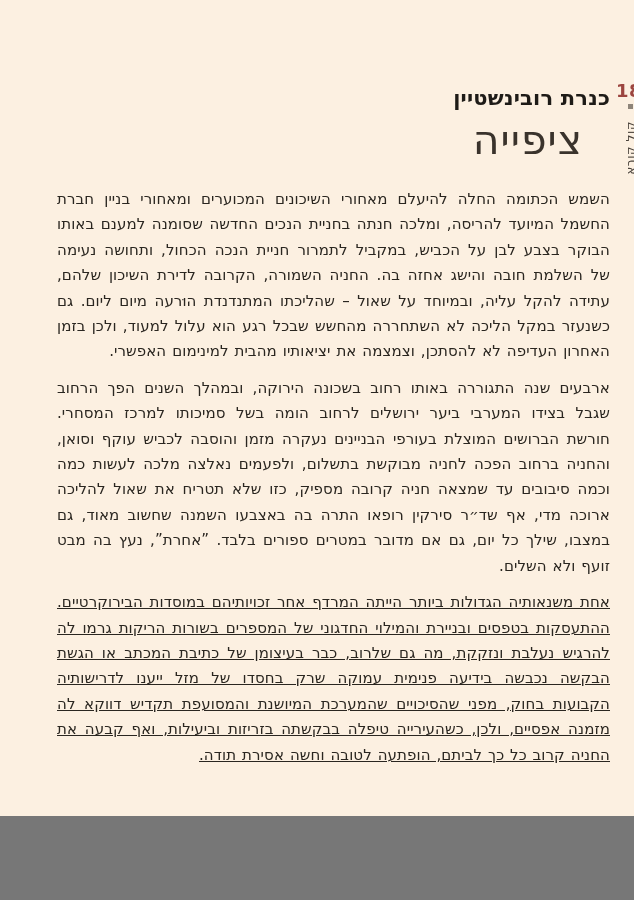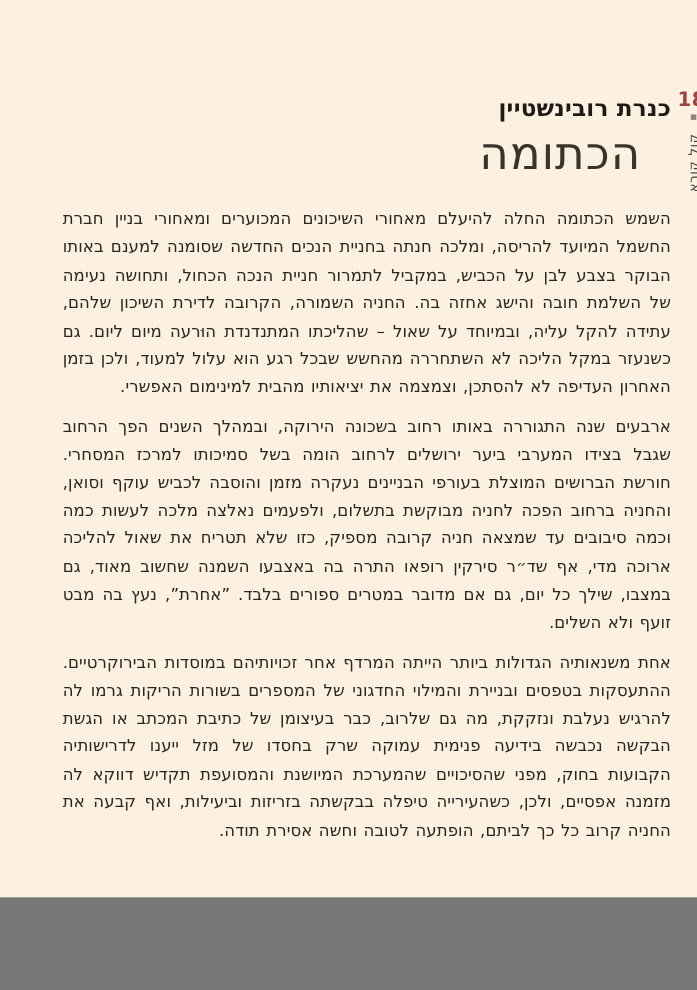--- a/index.html
+++ b/index.html
@@ -61,38 +61,38 @@
     text-align:justify;
     color:#2a2620;
   }
   .body-text p {
     margin:0 0 11px 0;
     font-size:15px;
     line-height:25.4px;
     letter-spacing:0.1px;
     word-spacing:1px;
   }
-  .body-text p:last-child { margin-bottom:0; }
+  .body-text p:last-child { margin-bottom:0;text-decoration:underline; }
 </style>
 </head>
 <body>
 
 <div class="page">
 
   <div class="author">כנרת רובינשטיין</div>
 
   <div class="page-number">18</div>
 
   <div class="square-bullet"></div>
 
   <div class="series-label">
     <span>קול קורא</span>
   </div>
 
-  <div class="chapter-title">הכתומה</div>
+  <div class="chapter-title">ציפייה</div>
 
   <div class="body-text">
     <p>השמש הכתומה החלה להיעלם מאחורי השיכונים המכוערים ומאחורי בניין חברת החשמל המיועד להריסה, ומלכה חנתה בחניית הנכים החדשה שסומנה למענם באותו הבוקר בצבע לבן על הכביש, במקביל לתמרור חניית הנכה הכחול, ותחושה נעימה של השלמת חובה והישג אחזה בה. החניה השמורה, הקרובה לדירת השיכון שלהם, עתידה להקל עליה, ובמיוחד על שאול – שהליכתו המתנדנדת הוּרעה מיום ליום. גם כשנעזר במקל הליכה לא השתחררה מהחשש שבכל רגע הוא עלול למעוד, ולכן בזמן האחרון העדיפה לא להסתכן, וצמצמה את יציאותיו מהבית למינימום האפשרי.</p>
     <p>ארבעים שנה התגוררה באותו רחוב בשכונה הירוקה, ובמהלך השנים הפך הרחוב שגבל בצידו המערבי ביער ירושלים לרחוב הומה בשל סמיכותו למרכז המסחרי. חורשת הברושים המוצלת בעורפי הבניינים נעקרה מזמן והוסבה לכביש עוקף וסואן, והחניה ברחוב הפכה לחניה מבוקשת בתשלום, ולפעמים נאלצה מלכה לעשות כמה וכמה סיבובים עד שמצאה חניה קרובה מספיק, כזו שלא תטריח את שאול להליכה ארוכה מדי, אף שד״ר סירקין רופאו התרה בה באצבעו השמנה שחשוב מאוד, גם במצבו, שילך כל יום, גם אם מדובר במטרים ספורים בלבד. ”אחרת”, נעץ בה מבט זועף ולא השלים.</p>
     <p>אחת משנאותיה הגדולות ביותר הייתה המרדף אחר זכויותיהם במוסדות הבירוקרטיים. ההתעסקות בטפסים ובניירת והמילוי החדגוני של המספרים בשורות הריקות גרמו לה להרגיש נעלבת ונזקקת, מה גם שלרוב, כבר בעיצומן של כתיבת המכתב או הגשת הבקשה נכבשה בידיעה פנימית עמוקה שרק בחסדו של מזל ייענו לדרישותיה הקבועות בחוק, מפני שהסיכויים שהמערכת המיושנת והמסועפת תקדיש דווקא לה מזמנה אפסיים, ולכן, כשהעירייה טיפלה בבקשתה בזריזות וביעילות, ואף קבעה את החניה קרוב כל כך לביתם, הופתעה לטובה וחשה אסירת תודה.</p>
   </div>
 
 </div>
 
 </body></html>

